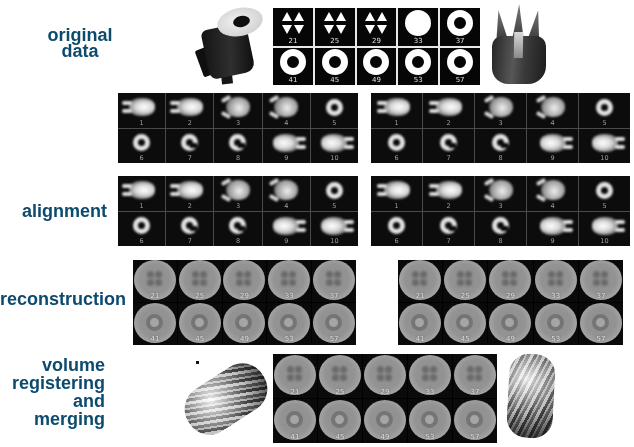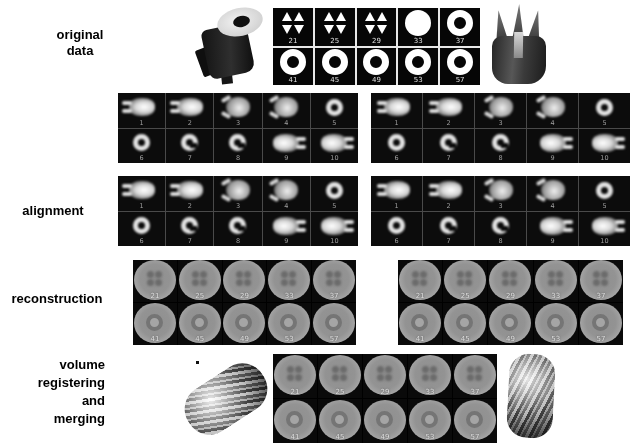--- a/index.html
+++ b/index.html
@@ -1,24 +1,24 @@
 <!DOCTYPE html>
 <html><head>
 <meta charset="utf-8">
 <style>
   html,body{margin:0;padding:0;background:#fff;}
   #figure{position:relative;width:634px;height:447px;background:#fff;overflow:hidden;
           font-family:"Liberation Sans",sans-serif;}
 
   
-  .stage-label{position:absolute;font-weight:bold;font-size:13px;line-height:16px;
-               color:#000000;white-space:pre-line;}
+  .stage-label{position:absolute;font-weight:bold;font-size:18px;line-height:16px;
+               color:#0c4a6e;white-space:pre-line;}
   #lab-original{left:30px;top:27px;width:100px;text-align:center;}
   #lab-acquisition{left:6px;top:122px;width:104px;text-align:center;}
-  #lab-alignment{left:1px;top:203px;width:104px;text-align:center;}
+  #lab-alignment{left:22px;top:203px;width:104px;text-align:left;}
   #lab-reconstruction{left:0;top:291px;width:114px;text-align:center;}
   #lab-volume{left:8px;top:356px;width:97px;text-align:right;line-height:18px;}
 
   
   .panel{position:absolute;display:grid;grid-template-columns:repeat(5,1fr);grid-auto-rows:1fr;}
   .topgrid{left:273px;top:8px;width:207px;height:77px;background:#e8e8e8;gap:2px;}
   #acq-left{left:118px;top:93px;width:240px;height:70px;}
   #acq-right{left:371px;top:93px;width:259px;height:70px;}
   #align-left{left:118px;top:176px;width:240px;height:70px;}
   #align-right{left:371px;top:176px;width:259px;height:70px;}

